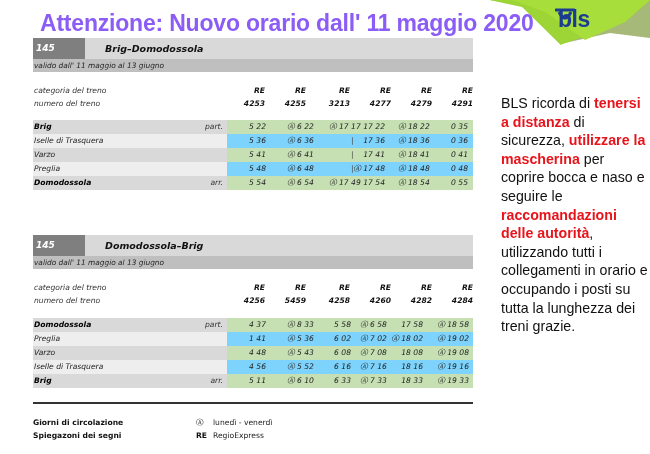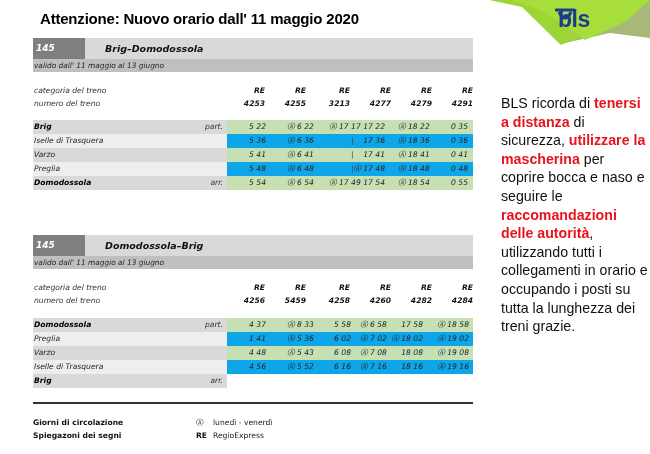--- a/index.html
+++ b/index.html
@@ -4,41 +4,41 @@
 <style>
   * { box-sizing: border-box; margin: 0; padding: 0; }
   html, body { width: 650px; height: 454px; background: #ffffff; overflow: hidden; }
   body { position: relative; font-family: "DejaVu Sans", "Liberation Sans", sans-serif; color: #1a1a1a; }
 
   .banner { position: absolute; left: 0; top: 0; width: 650px; height: 60px; }
   .banner svg { position: absolute; left: 0; top: 0; }
   .logo { position: absolute; left: 555px; top: 8px; height: 22px; display: flex; align-items: center; }
   .logo-text { font-family: "Liberation Sans", sans-serif; font-weight: bold; font-size: 23px; color: #1b3c92; letter-spacing: -0.5px; margin-left: 3px; line-height: 22px; }
 
-  .main-title { position: absolute; left: 40px; top: 10px; font-family: "Liberation Sans", sans-serif; font-weight: bold; font-size: 15px; color: #000000; letter-spacing: -0.2px; white-space: nowrap; }
+  .main-title { position: absolute; left: 40px; top: 10px; font-family: "Liberation Sans", sans-serif; font-weight: bold; font-size: 23px; color: #8b5cf6; letter-spacing: -0.2px; white-space: nowrap; }
 
   .tt { position: absolute; left: 33px; width: 440px; font-size: 7.6px; font-family: "DejaVu Sans", sans-serif; font-style: italic; }
   .tt-head { height: 21px; display: flex; background: #d9d9d9; }
   .tt-line { width: 52px; background: #7f7f7f; color: #fff; font-weight: bold; font-size: 9px; padding-left: 3px; line-height: 21px; }
   .tt-route { padding-left: 20px; font-weight: bold; font-size: 9.5px; line-height: 21px; color: #111; }
   .tt-valid { height: 13px; background: #bfbfbf; line-height: 13px; padding-left: 1px; font-size: 7.4px; color: #222; }
 
   .tt-meta { position: relative; height: 13px; line-height: 13px; }
   .tt-meta .lbl { position: absolute; left: 1px; color: #333; }
   .tt-meta .val { position: absolute; width: 40px; text-align: right; font-weight: bold; color: #111; }
 
   .tt-row { position: relative; height: 14px; line-height: 14px; }
   .tt-row .st { position: absolute; left: 0; top: 0; width: 194px; height: 14px; padding-left: 1px; color: #222; }
   .tt-row.odd .st { background: #d9d9d9; }
   .tt-row.even .st { background: #eeeeee; }
   .tt-row.bold .st-name { font-weight: bold; color: #000; margin-top: 44px; }
   .tt-row .st-sfx { position: absolute; right: 4px; top: 0; color: #333; }
   .tt-row .times { position: absolute; left: 194px; top: 0; width: 246px; height: 14px; }
   .tt-row.odd .times { background: #c6e0b4; }
-  .tt-row.even .times { background: #0ea5e9; }
+  .tt-row.even .times { background: #7dd3fc; }
   .tt-row .t { position: absolute; top: 0; text-align: right; color: #222; white-space: nowrap; }
   .tt-row .pipe { color: #444; }
 
   .rule { position: absolute; left: 33px; width: 440px; height: 2px; background: #333; }
 
   .legend { position: absolute; left: 33px; font-size: 7.6px; font-family: "DejaVu Sans", sans-serif; }
   .legend-row { position: relative; height: 13px; line-height: 13px; }
   .legend-row .lk { position: absolute; left: 0; font-weight: bold; color: #111; white-space: nowrap; }
   .legend-row .ls { position: absolute; left: 163px; font-weight: bold; color: #111; }
   .legend-row .ld { position: absolute; left: 180px; color: #222; white-space: nowrap; }
@@ -216,20 +216,28 @@
       <span class="t" style="right:207px;">4 56</span>
       <span class="t" style="left:60px;">Ⓐ 5 52</span>
       <span class="t" style="right:122px;">6 16</span>
       <span class="t" style="left:133px;">Ⓐ 7 16</span>
       <span class="t" style="right:50px;">18 16</span>
       <span class="t" style="right:4px;">Ⓐ 19 16</span>
     </div>
   </div>
   <div class="tt-row odd bold">
     <div class="st"><span class="st-name">Brig</span><span class="st-sfx">arr.</span></div>
+    <div class="times">
+      <span class="t" style="right:207px;">5 11</span>
+      <span class="t" style="left:60px;">Ⓐ 6 10</span>
+      <span class="t" style="right:122px;">6 33</span>
+      <span class="t" style="left:133px;">Ⓐ 7 33</span>
+      <span class="t" style="right:50px;">18 33</span>
+      <span class="t" style="right:4px;">Ⓐ 19 33</span>
+    </div>
   </div>
 </div>
 
 <div class="rule" style="top:402px;"></div>
 
 <div class="legend" style="top:416px;">
   <div class="legend-row">
     <span class="lk">Giorni di circolazione</span>
     <span class="ls" style="font-weight:normal;">Ⓐ</span>
     <span class="ld">lunedì - venerdì</span>

